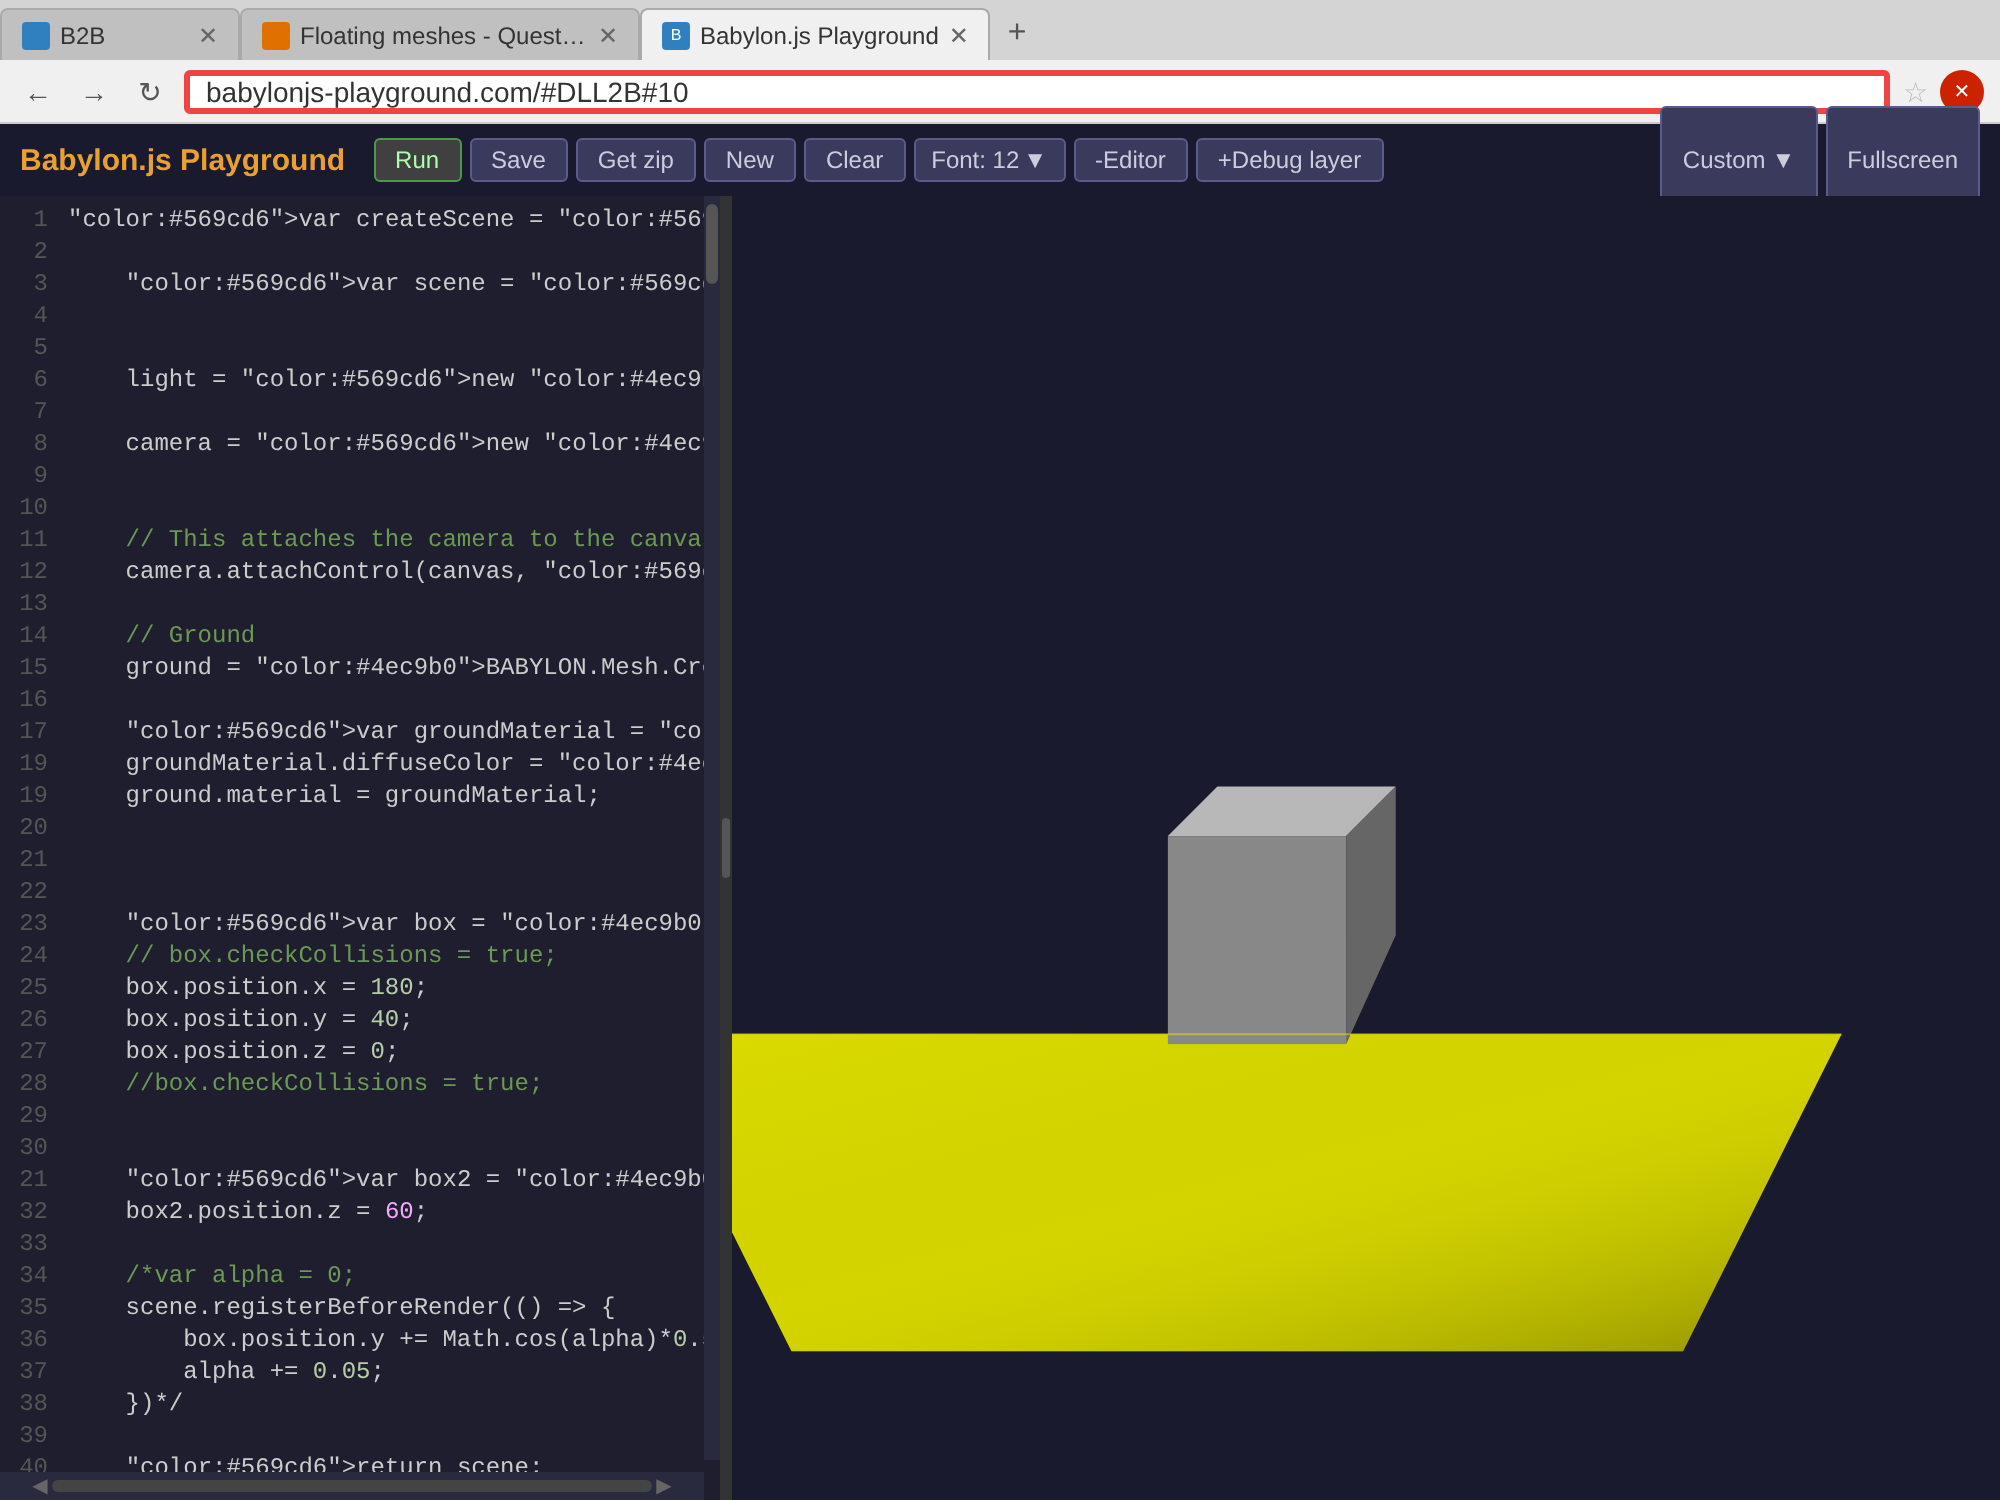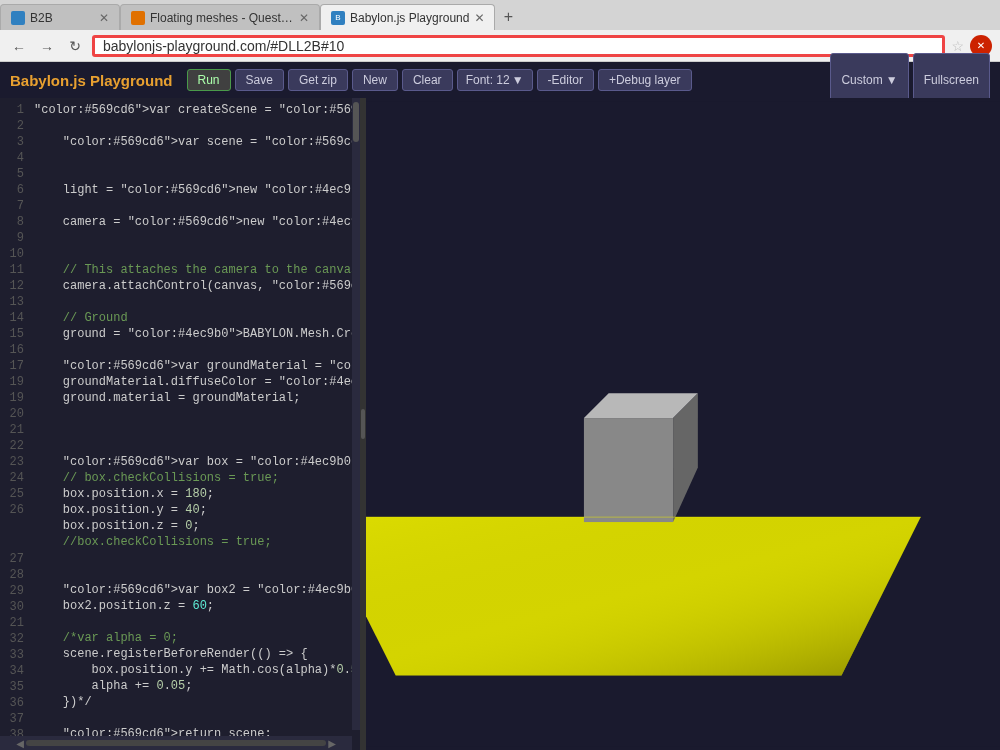--- a/index.html
+++ b/index.html
@@ -136,21 +136,21 @@
           <div style="height: 16px;">17</div>
           <div style="height: 16px;">19</div>
           <div style="height: 16px;">19</div>
           <div style="height: 16px;">20</div>
           <div style="height: 16px;">21</div>
           <div style="height: 16px;">22</div>
           <div style="height: 16px;">23</div>
           <div style="height: 16px;">24</div>
           <div style="height: 16px;">25</div>
           <div style="height: 16px;">26</div>
-          <div style="height: 16px; margin-top: 33px;">27</div>
+          <div style="height: 16px;">27</div>
           <div style="height: 16px;">28</div>
           <div style="height: 16px;">29</div>
           <div style="height: 16px;">30</div>
           <div style="height: 16px;">21</div>
           <div style="height: 16px;">32</div>
           <div style="height: 16px;">33</div>
           <div style="height: 16px;">34</div>
           <div style="height: 16px;">35</div>
           <div style="height: 16px;">36</div>
           <div style="height: 16px;">37</div>
@@ -184,21 +184,21 @@
           <div class="code-line">&nbsp;</div>
           <div class="code-line">    <span style="&lt;span">"color:#569cd6"</span>&gt;var box = <span style="&lt;span">"color:#4ec9b0"</span>&gt;BABYLON.Mesh.CreateBox(, </div>
           <div class="code-line"><span style="color:#6a9955">    // box.checkCollisions = true;</span></div>
           <div class="code-line">    box.position.x = <span style="color:#b5cea8">180</span>;</div>
           <div class="code-line">    box.position.y = <span style="color:#b5cea8">40</span>;</div>
           <div class="code-line">    box.position.z = <span style="color:#b5cea8">0</span>;</div>
           <div class="code-line"><span style="color:#6a9955">    //box.checkCollisions = true;</span></div>
           <div class="code-line">&nbsp;</div>
           <div class="code-line">&nbsp;</div>
           <div class="code-line">    <span style="&lt;span">"color:#569cd6"</span>&gt;var box2 = <span style="&lt;span">"color:#4ec9b0"</span>&gt;BABYLON.Mesh.CreateBox(,</div>
-          <div class="code-line">    box2.position.z = <span style="color:#5eead4">60</span>;</div>
+          <div class="code-line">    box2.position.z = <span style="color:#f0abfc">60</span>;</div>
           <div class="code-line">&nbsp;</div>
           <div class="code-line"><span style="color:#6a9955">    /*var alpha = 0;</span></div>
           <div class="code-line">    scene.registerBeforeRender(() =&gt; {</div>
           <div class="code-line">        box.position.y += Math.cos(alpha)*<span style="color:#b5cea8">0</span>.<span style="color:#b5cea8">5</span>;</div>
           <div class="code-line">        alpha += <span style="color:#b5cea8">0</span>.<span style="color:#b5cea8">05</span>;</div>
           <div class="code-line">    })*/</div>
           <div class="code-line">&nbsp;</div>
           <div class="code-line">    <span style="&lt;span">"color:#569cd6"</span>&gt;return scene;</div>
         </div>
     </div>

